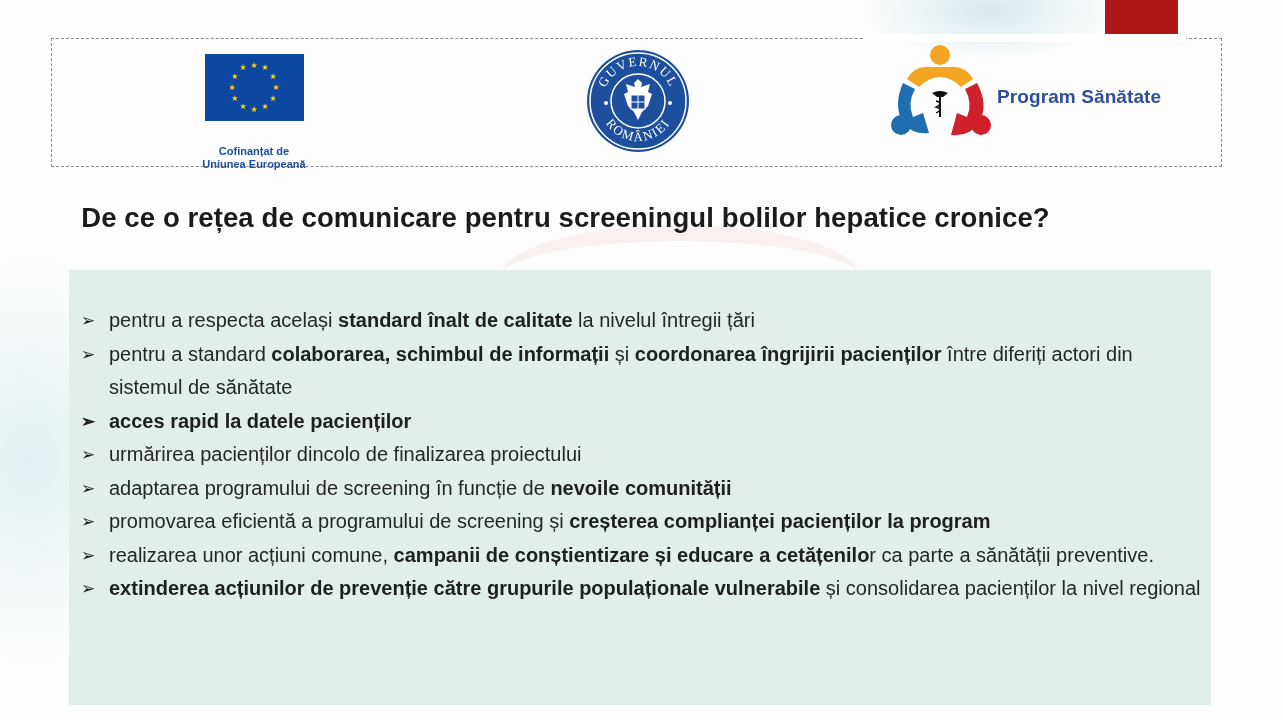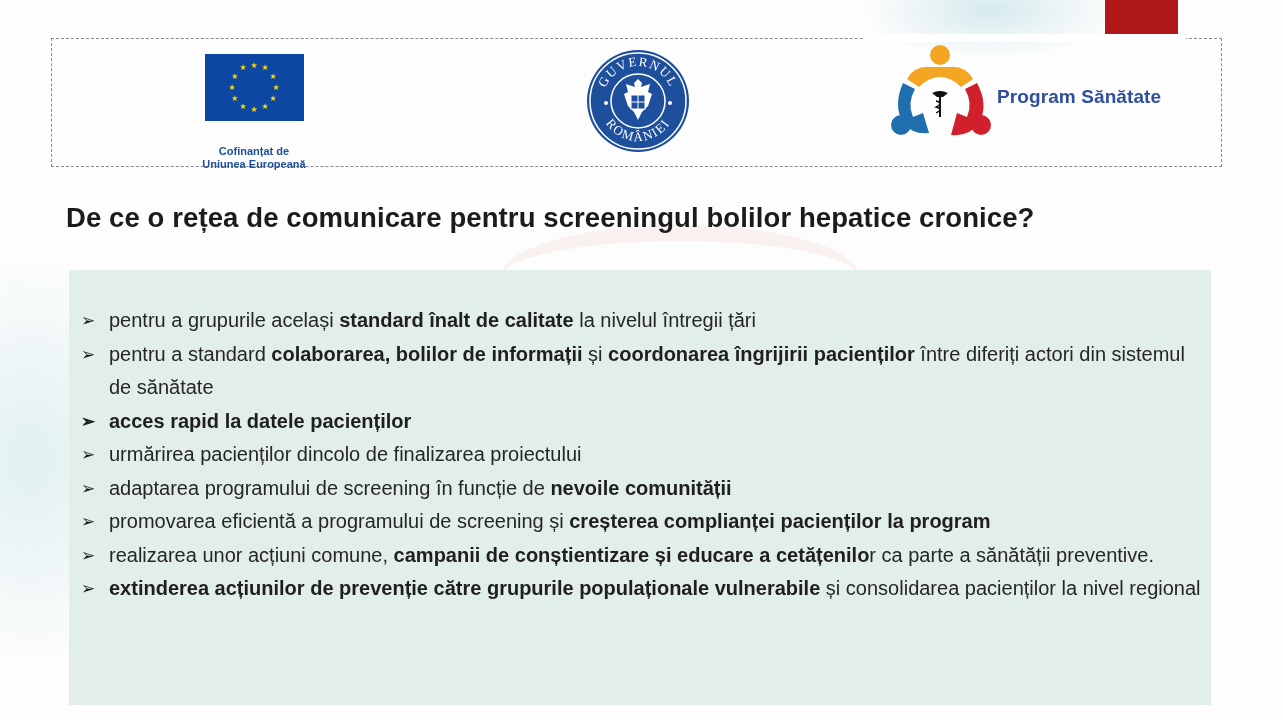--- a/index.html
+++ b/index.html
@@ -46,22 +46,22 @@
     .eu-caption {
       margin-top: 24px; color: #1d4f9c; font-weight: bold; font-size: 11px; line-height: 13px;
     }
     .gov-logo { position: absolute; left: 586px; top: 49px; width: 104px; height: 104px; }
     .ps-logo { position: absolute; left: 885px; top: 43px; width: 110px; height: 104px; }
     .ps-text {
       position: absolute; left: 997px; top: 86px; color: #2f4e9b;
       font-size: 19px; font-weight: bold; letter-spacing: 0.1px;
     }
     .title {
-      position: absolute; left: 0; width: 1089px; top: 202px; 
-      padding-left: 66px; box-sizing: border-box;
+      position: absolute; left: 0; width: 1089px; top: 202px; text-align: center;
+      padding-left: 42px; box-sizing: border-box;
       font-size: 27.5px; font-weight: bold; color: #1b1b1b; letter-spacing: 0.1px;
     }
     .content-box {
       position: absolute; left: 69px; top: 270px; width: 1142px; height: 435px;
       background: #e1eeea;
     }
     .bullets { position: absolute; left: 0; top: 34px; width: 1142px; margin: 0; padding: 0; list-style: none; }
     .bullets li {
       position: relative; padding-left: 40px; padding-right: 6px;
       font-size: 20px; line-height: 33.5px; color: #262626;
@@ -146,22 +146,22 @@
     <line x1="55" y1="48" x2="55" y2="74" stroke="#111" stroke-width="2"></line>
     <path d="M51 58 Q59 60 51 64 Q59 66 51 70" fill="none" stroke="#111" stroke-width="1.3"></path>
   </svg>
 </div>
 <div class="ps-text">Program Sănătate</div>
 
 <div class="title">De ce o rețea de comunicare pentru screeningul bolilor hepatice cronice?</div>
 
 <div class="content-box">
   <ul class="bullets" id="bullet-list">
-      <li><span class="arrow">➢</span><span>pentru a grupurile același </span><b>standard înalt de calitate</b><span> la nivelul întregii țări</span></li>
-      <li><span class="arrow">➢</span><span>pentru a standard </span><b>colaborarea, bolilor de informații</b><span> și </span><b>coordonarea îngrijirii pacienților</b><span> între diferiți actori din sistemul de sănătate</span></li>
+      <li><span class="arrow">➢</span><span>pentru a respecta același </span><b>standard înalt de calitate</b><span> la nivelul întregii țări</span></li>
+      <li><span class="arrow">➢</span><span>pentru a standard </span><b>colaborarea, schimbul de informații</b><span> și </span><b>coordonarea îngrijirii pacienților</b><span> între diferiți actori din sistemul de sănătate</span></li>
       <li><span class="arrow bold">➢</span><b>acces rapid la datele pacienților</b></li>
       <li><span class="arrow">➢</span><span>urmărirea pacienților dincolo de finalizarea proiectului</span></li>
       <li><span class="arrow">➢</span><span>adaptarea programului de screening în funcție de </span><b>nevoile comunității</b></li>
       <li><span class="arrow">➢</span><span>promovarea eficientă a programului de screening și </span><b>creșterea complianței pacienților la program</b></li>
       <li><span class="arrow">➢</span><span>realizarea unor acțiuni comune, </span><b>campanii de conștientizare și educare a cetățenilo</b><span>r ca parte a sănătății preventive.</span></li>
       <li><span class="arrow">➢</span><b>extinderea acțiunilor de prevenție către grupurile populaționale vulnerabile</b><span> și consolidarea pacienților la nivel regional</span></li>
     </ul>
 </div>
 
 </body></html>

